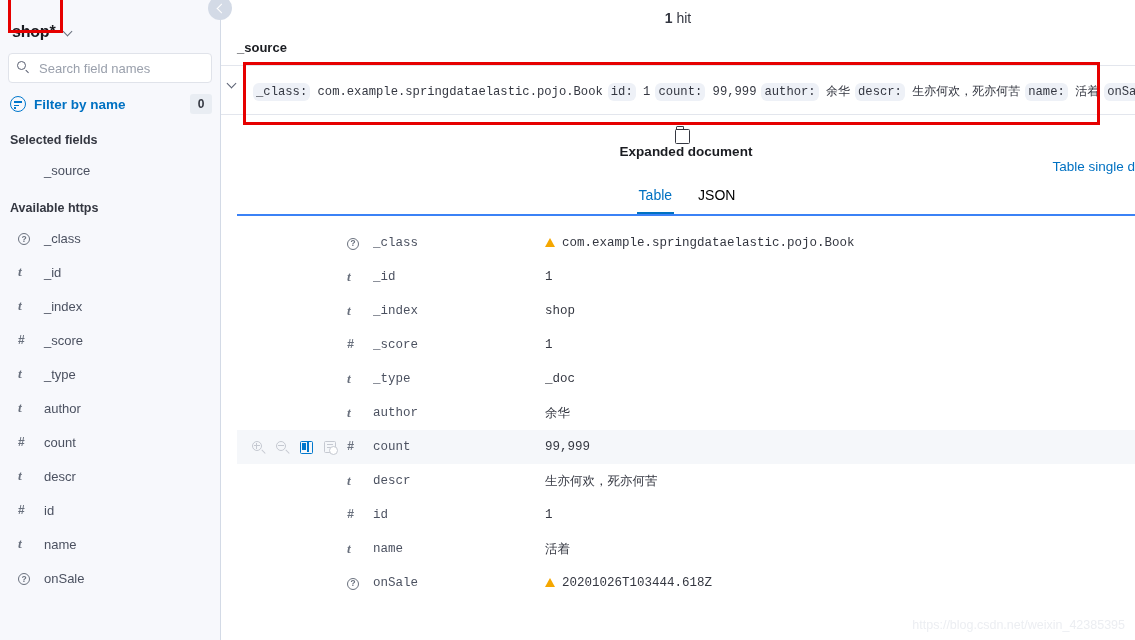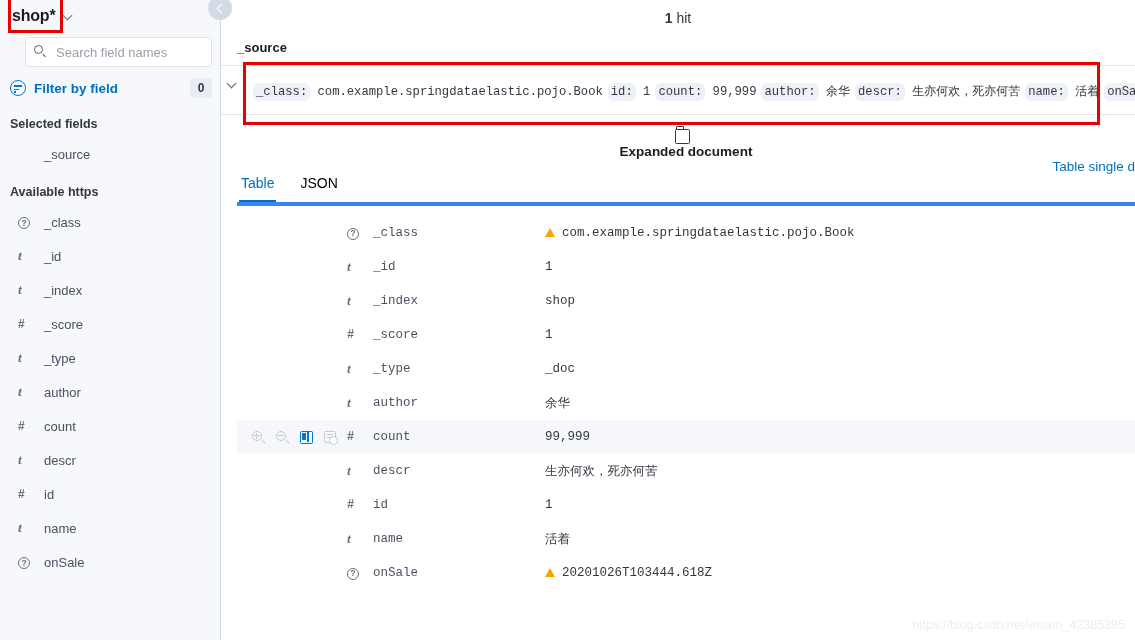--- a/index.html
+++ b/index.html
@@ -22,21 +22,21 @@
   }
 
   
   .sidebar {
     position: relative;
     width: 221px;
     height: 640px;
     background: #f7f8fc;
     border-right: 1px solid #d3dae6;
     flex: 0 0 221px;
-    padding: 0 8px;
+    padding: 16px 8px;
   }
 
   .idx-pattern-row {
     display: flex;
     align-items: center;
     height: 32px;
     padding-left: 4px;
     gap: 8px;
   }
   .idx-pattern-title {
@@ -79,21 +79,21 @@
   .collapse-btn .arrow {
     width: 7px; height: 7px;
     border-left: 1.8px solid #ffffff;
     border-bottom: 1.8px solid #ffffff;
     transform: rotate(45deg);
     margin-left: 3px;
   }
 
   .search-wrap {
     position: relative;
-    margin: 5px 0 0 17px;
+    margin: 5px 0 0 0;
     border-radius: 15px;
   }
   .search-input {
     width: 100%;
     height: 30px;
     border: 1px solid #e0e3ea;
     border-radius: 4px;
     background: #ffffff;
     padding: 0 8px 0 30px;
     font-size: 13px;
@@ -343,23 +343,24 @@
     color: #0071c2;
     white-space: nowrap;
     cursor: pointer;
     padding-right: 0;
   }
 
   .tabs {
     display: flex;
     align-items: flex-end;
     gap: 22px;
-    margin-top: 16px;
-    border-bottom: 4px solid #3b82f6;
+    margin-top: 28px;
+    border-bottom: 2px solid #3b82f6;
     padding-left: 2px;
+    justify-content: center;
   }
   .tab {
     font-size: 14px;
     color: #000000;
     padding: 6px 2px 9px 2px;
     cursor: pointer;
     border-bottom: 2px solid transparent;
   }
   .tab.active {
     color: #0071c2;
@@ -519,21 +520,21 @@
         <span class="glass"></span>
           <span class="handle"></span>
       </span>
       <input class="search-input" type="text" placeholder="Search field names" style="">
     </div>
 
     <div class="filter-row">
       <span class="filter-icon">
           <span class="bar3"></span>
         </span>
-      <span class="filter-label">Filter by field</span>
+      <span class="filter-label">Filter by name</span>
       <span class="filter-badge">0</span>
     </div>
 
     <div class="group-title">Selected fields</div>
     <ul class="field-list" id="selected-fields-list">
         <li class="field-item">
           <span class="field-type ft-source"></span>
           <span class="field-name">_source</span>
         </li>
       </ul>

